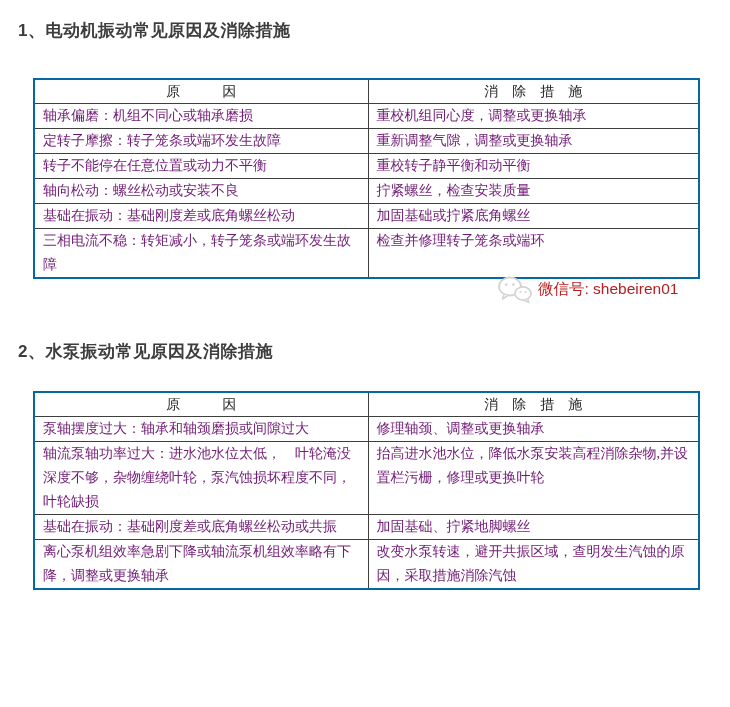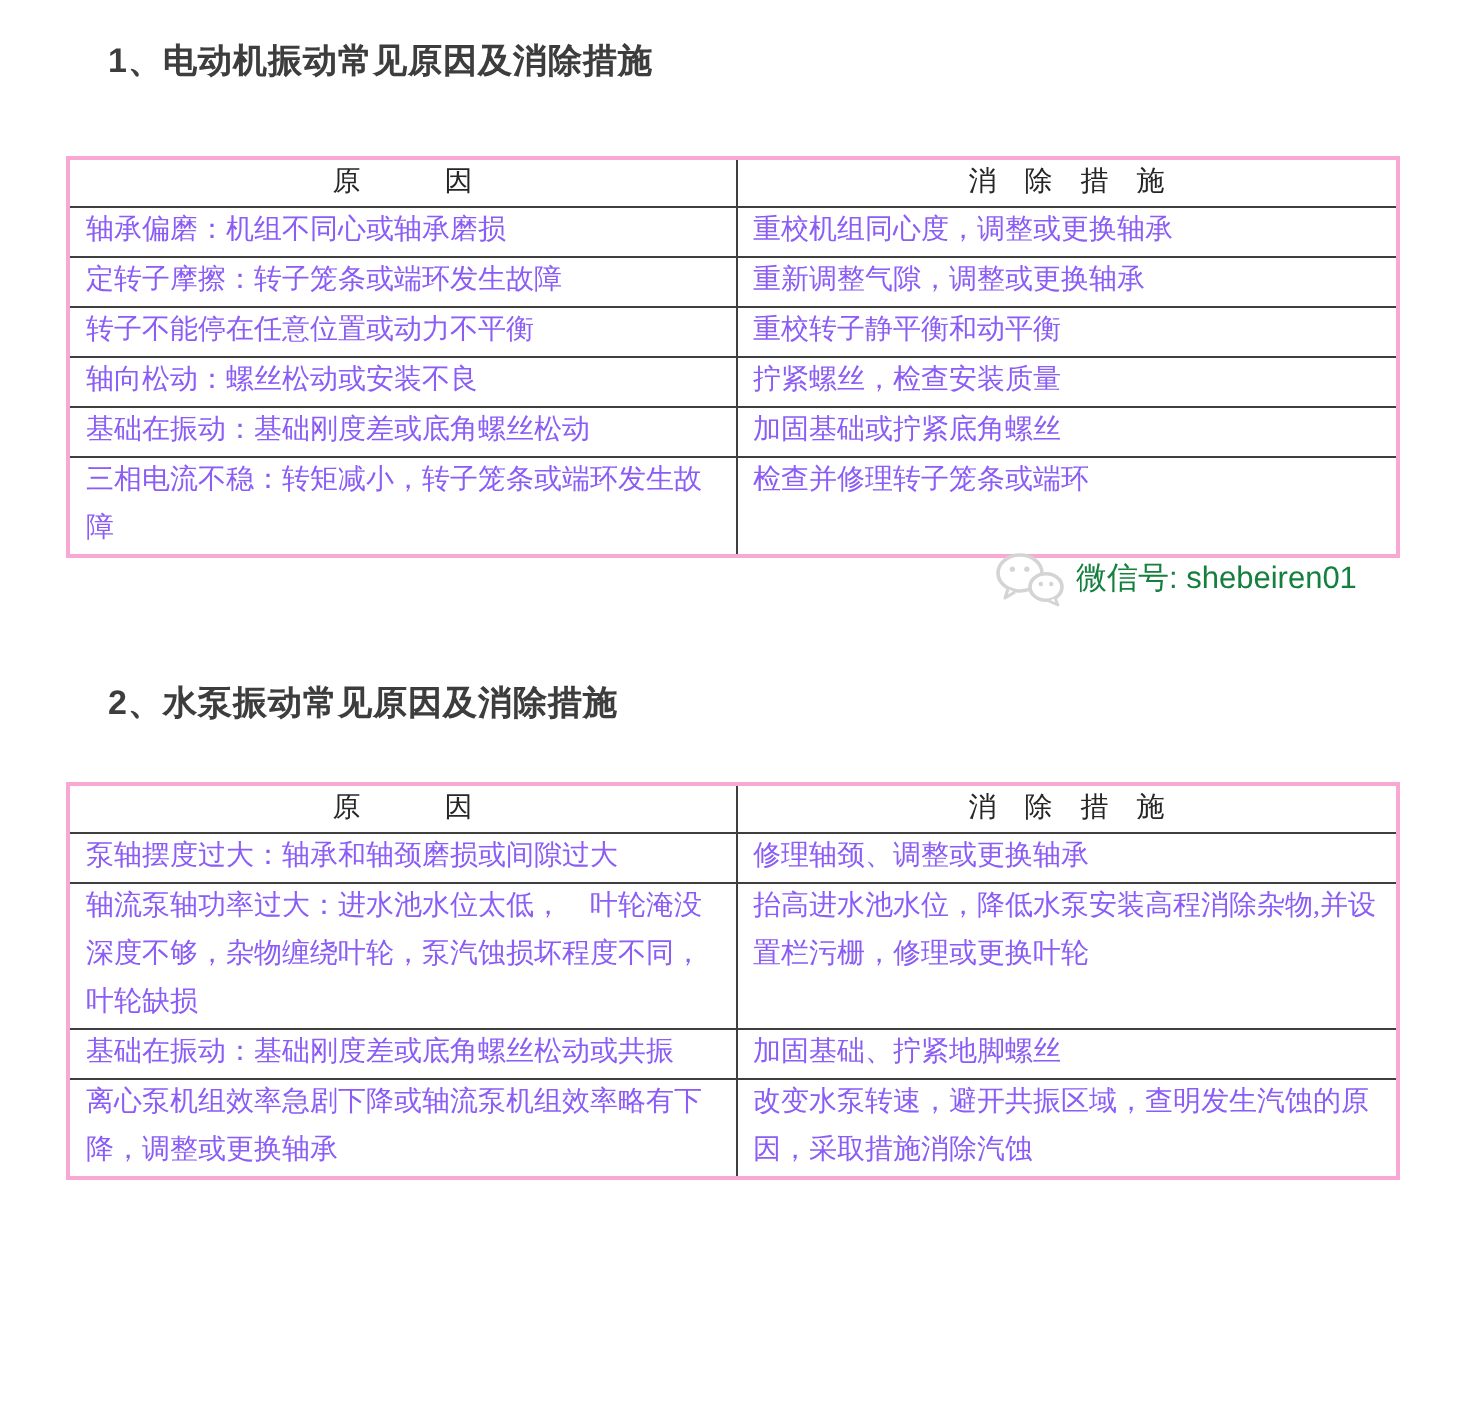--- a/index.html
+++ b/index.html
@@ -15,31 +15,30 @@
   }
   .sec-title {
     position: absolute;
     left: 18px;
     font-family: "Liberation Sans", "DejaVu Sans", sans-serif;
     font-size: 17px;
     font-weight: 600;
     color: #3d3d3d;
     letter-spacing: 0.5px;
     white-space: nowrap;
-    margin-left: 36px;
   }
   #title1 { top: 19px; }
   #title2 { top: 340px; }
   table.tbl {
     position: absolute;
     left: 33px;
     width: 665px;
     border-collapse: collapse;
     table-layout: fixed;
-    border: 2px solid #f9a8d4;
+    border: 2px solid #0369a1;
   }
   #table1 { top: 78px; }
   #table2 { top: 391px; }
   table.tbl col.c1 { width: 334px; }
   table.tbl col.c2 { width: 331px; }
   table.tbl th {
     border: 1px solid #3f3f3f;
     height: 23px;
     font-size: 14px;
     font-weight: normal;
@@ -49,35 +48,35 @@
     white-space: pre;
   }
   table.tbl td {
     border: 1px solid #3f3f3f;
     font-size: 14px;
     line-height: 24px;
     height: 24px;
     padding: 0 8px;
     vertical-align: top;
     text-align: left;
-    color: #8b5cf6;
+    color: #701a75;
   }
   .watermark {
     position: absolute;
     left: 496px;
     top: 275px;
     display: flex;
     align-items: center;
     gap: 5px;
     user-select: none;
   }
   .watermark .wm-text {
     font-family: "Liberation Sans", "DejaVu Sans", sans-serif;
     font-size: 15.5px;
-    color: #15803d;
+    color: #b91c1c;
     text-shadow: 1px 1px 0 #ffffff;
     white-space: nowrap;
   }
   .wm-icon { display: inline-block; width: 37px; height: 29px; }
 </style>
 </head>
 <body>
 
 <div class="page">
 

